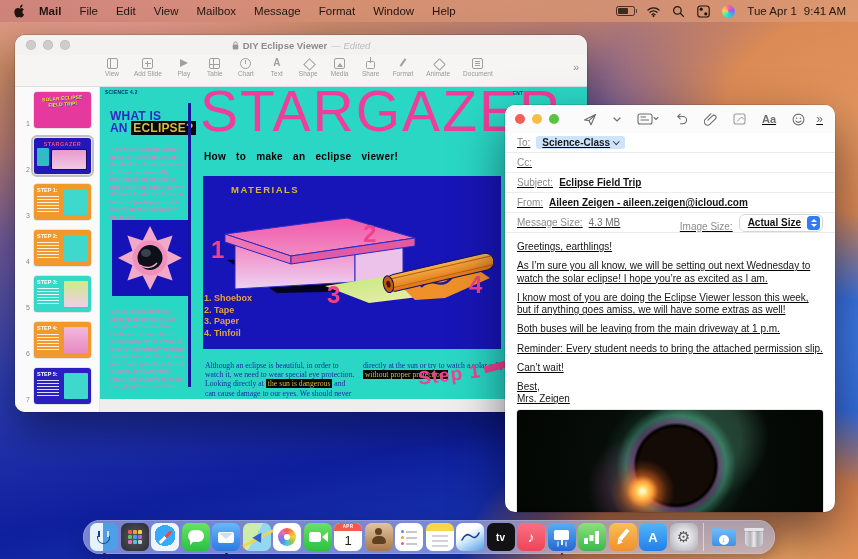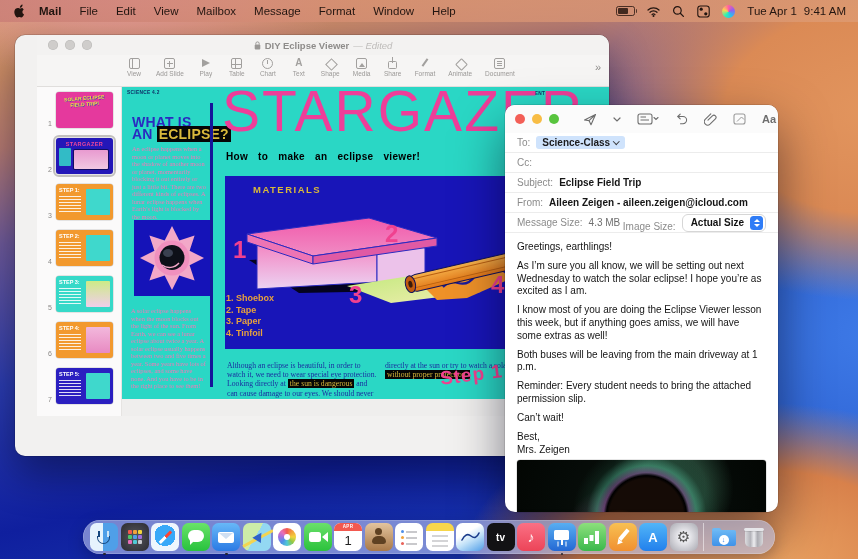--- a/index.html
+++ b/index.html
@@ -20,22 +20,22 @@
   .menubar .menu.app{font-weight:700;}
   .apple{width:12px;height:14px;margin:0 4px 0 14px;display:block;}
   .status{margin-left:auto;display:flex;align-items:center;gap:12px;padding-right:12px;}
   .batt{position:relative;width:17px;height:8px;border:1px solid rgba(30,15,10,.75);border-radius:2.5px;}
   .batt i{position:absolute;left:1px;top:1px;bottom:1px;width:10px;background:rgba(30,15,10,.8);border-radius:1px;}
   .batt::after{content:"";position:absolute;right:-3px;top:2px;width:1.5px;height:4px;background:rgba(30,15,10,.7);border-radius:0 1px 1px 0;}
   .sicon{width:13px;height:13px;display:block;}
   .siri{width:13px;height:13px;border-radius:50%;background:conic-gradient(#ff5fa2,#8f5ff0,#2fb9f2,#2ff2b0,#ffd34f,#ff5fa2);}
   .clock{display:flex;gap:7px;font-size:11.5px;}
   
-  .kn-window{position:absolute;left:15px;top:35px;width:572px;height:421px;z-index:2;border-radius:10px;overflow:hidden;
-    background:#f2f1f0;box-shadow:0 18px 40px rgba(0,0,20,.42), 0 0 0 .5px rgba(0,0,0,.25);padding-left:22px;}
+  .kn-window{position:absolute;left:15px;top:35px;width:572px;height:377px;z-index:2;border-radius:10px;overflow:hidden;
+    background:#f2f1f0;box-shadow:0 18px 40px rgba(0,0,20,.42), 0 0 0 .5px rgba(0,0,0,.25);}
   .kn-titlebar{position:relative;height:20px;background:#f3f2f1;display:flex;align-items:center;justify-content:center;}
   .lights{position:absolute;left:11px;top:5px;display:flex;gap:7px;}
   .light{width:10px;height:10px;border-radius:50%;}
   .light.inactive{background:#cfcdcb;box-shadow:inset 0 0 0 .5px rgba(0,0,0,.12);}
   .light.red{background:#f35f57;} .light.yellow{background:#f8bd45;} .light.green{background:#58c43e;}
   .kn-title{display:flex;align-items:center;gap:4px;font-size:9.5px;color:#8e8c8a;font-weight:700;}
   .kn-title .edited{color:#bdbbb9;font-weight:400;font-style:italic;}
   .kn-toolbar{height:28px;background:#f6f5f4;border-bottom:1px solid #e0dedc;display:flex;align-items:flex-start;padding:3px 8px 0 88px;gap:13px;}
   .kn-tool{display:flex;flex-direction:column;align-items:center;gap:1px;color:#9a9896;font-size:6.5px;min-width:18px;}
   .kico{width:11px;height:11px;position:relative;}
@@ -78,42 +78,42 @@
   .thumb3{background:#f2992e;} .thumb3::after{background:#3fd8cc;}
   .thumb4{background:#f2992e;} .thumb4::after{background:#3fd8cc;}
   .thumb5{background:#36d9c8;} .thumb5 .tt{color:#fff;} .thumb5::after{background:linear-gradient(180deg,#cdeb86,#f0ceea);}
   .thumb6{background:#f2992e;} .thumb6::after{background:linear-gradient(180deg,#f2b8dc,#e88ac2);}
   .thumb7{background:#2b1fc0;} .thumb7::after{background:#3fd8cc;}
   
   .slide-canvas{flex:1;position:relative;background:#efeeed;}
   .slide{position:absolute;left:0;top:0;width:487px;height:312px;background:#2ad7c5;overflow:hidden;}
   .sci,.exp{position:absolute;font-size:4.8px;font-weight:700;color:#0d2f66;letter-spacing:.3px;}
   .sci{left:5px;top:3px;} .exp{left:389px;top:4px;}
-  .h1{position:absolute;left:10px;top:30px;font-size:14px;font-weight:700;color:#2a2ac0;line-height:11.5px;letter-spacing:.2px;}
+  .h1{position:absolute;left:10px;top:24px;font-size:12px;font-weight:700;color:#2a2ac0;line-height:11.5px;letter-spacing:.2px;}
   .hl{background:#060606;color:#d9b93c;padding:0 2px;}
   .spara{position:absolute;font-family:"Liberation Serif",serif;font-size:6.4px;line-height:7.5px;color:#f07ab8;}
   .para1{left:10px;top:52px;width:74px;}
   .para2{left:9px;top:214px;width:75px;}
   .sun-panel{position:absolute;left:12px;top:133px;width:76px;height:76px;background:#1513b8;}
   .vline{position:absolute;left:88px;top:16px;width:2.5px;height:284px;background:#15159a;}
   .stitle{position:absolute;left:100px;top:-9px;font-size:57px;font-weight:500;color:#ee3e99;letter-spacing:2px;white-space:nowrap;}
   .ssub{position:absolute;left:104px;top:64px;font-size:10px;font-weight:700;color:#000000;word-spacing:7px;letter-spacing:.3px;white-space:nowrap;}
   .panel{position:absolute;left:103px;top:89px;width:298px;height:173px;background:#1815b8;}
   .mat-h{position:absolute;left:28px;top:8px;font-size:9.5px;font-weight:700;letter-spacing:1.5px;color:#d8b83a;}
   .illus{position:absolute;left:4px;top:16px;width:286px;height:112px;}
   .iln{font-size:24px;font-weight:700;fill:#f0418f;font-family:"Liberation Sans",sans-serif;}
   .mat-list{position:absolute;left:1px;top:117px;font-size:9px;font-weight:700;color:#e8a23c;line-height:11.5px;}
   .sfoot{position:absolute;top:266px;width:152px;font-family:"Liberation Serif",serif;font-size:7.7px;line-height:9.3px;color:#1a2ea0;}
   .foot1{left:105px;} .foot2{left:263px;}
   .step-note{position:absolute;left:318px;top:277px;font-size:19px;font-weight:700;color:#f0418f;transform:rotate(-7deg);letter-spacing:1px;}
   .step-arrow{position:absolute;left:384px;top:276px;width:26px;height:7px;background:#f0418f;transform:rotate(-15deg);border-radius:1px;}
   .step-arrow::after{content:"";position:absolute;right:-8px;top:-2.5px;border-left:9px solid #f0418f;border-top:6px solid transparent;border-bottom:6px solid transparent;}
   
-  .mail-window{position:absolute;left:505px;top:105px;width:273px;height:407px;z-index:5;border-radius:10px;overflow:hidden;
-    background:#fff;box-shadow:0 22px 50px rgba(0,0,20,.5), 0 0 0 .5px rgba(0,0,0,.2);}
+  .mail-window{position:absolute;left:505px;top:105px;width:330px;height:407px;z-index:5;border-radius:10px;overflow:hidden;
+    background:#fff;box-shadow:0 22px 50px rgba(0,0,20,.5), 0 0 0 .5px rgba(0,0,0,.2);text-decoration:underline;}
   .mail-toolbar{height:28px;display:flex;align-items:center;padding:0 10px;background:#fbfbfb;}
   .mtools{display:flex;align-items:center;flex:1;margin-left:16px;color:#6e6e6e;}
   .mbtn{display:flex;align-items:center;justify-content:center;height:20px;padding:0 8px;}
   .mbtn svg{display:block;}
   .aa{font-size:11px;font-weight:600;color:#6e6e6e;}
   .mmore{margin-left:auto;font-size:12px;color:#6e6e6e;padding-right:2px;}
   .mrow{display:flex;align-items:center;height:19px;padding:0 12px;border-bottom:1px solid #ececec;font-size:10px;}
   .mlabel{color:#8b8b8b;margin-right:6px;}
   .mval{color:#161616;}
   .mval.b{font-weight:700;} .mval.sb{font-weight:600;}

